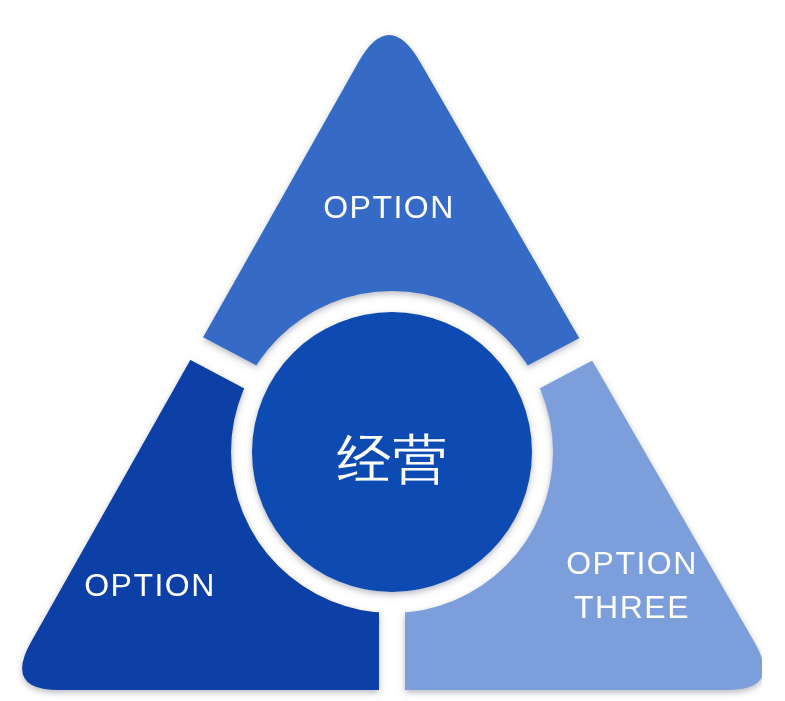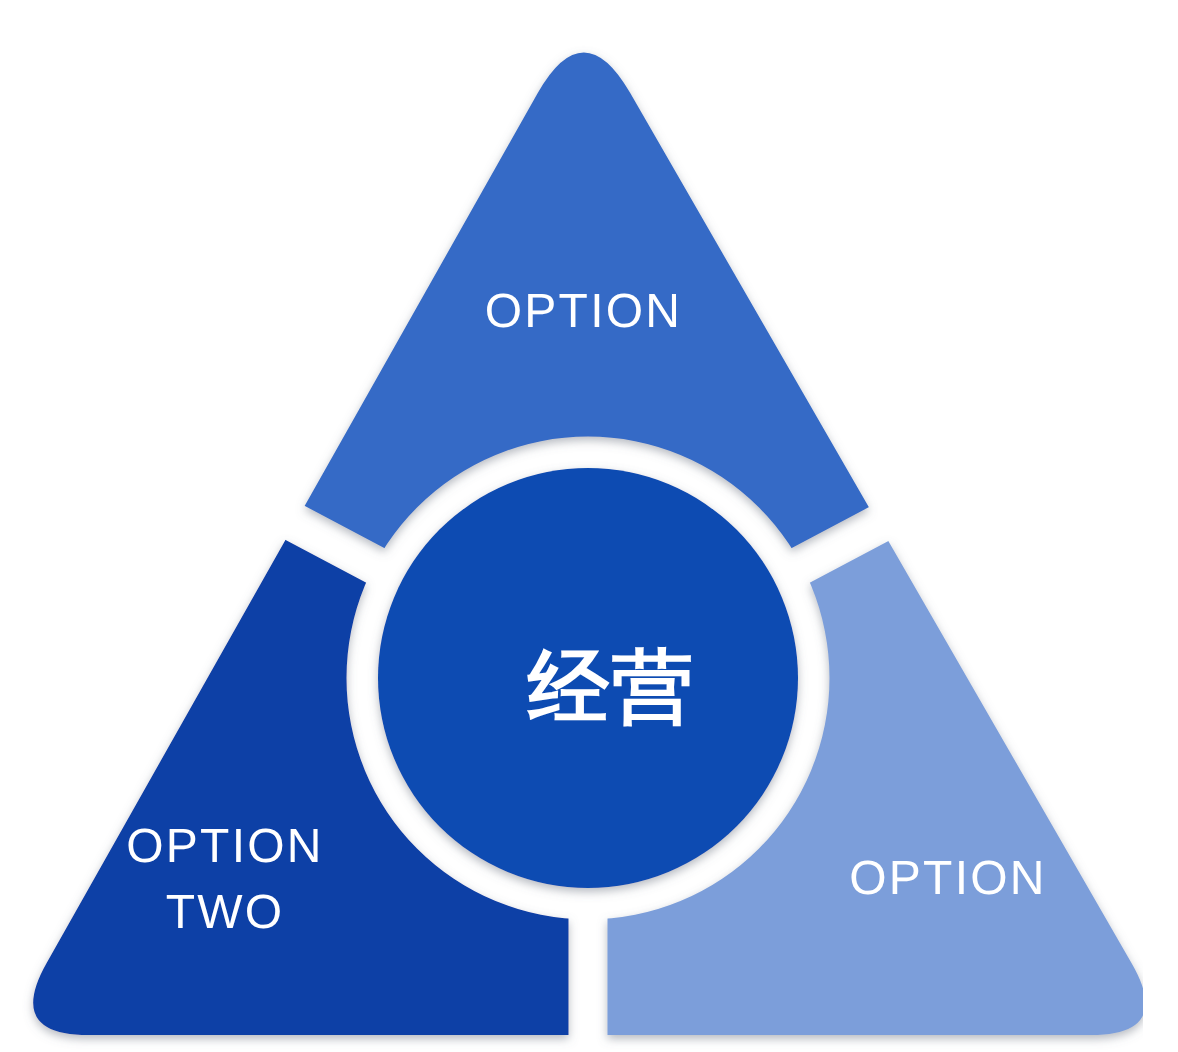--- a/index.html
+++ b/index.html
@@ -34,22 +34,21 @@
   .option-label {
     font-size: 32px;
     line-height: 1.36;
     letter-spacing: 1.5px;
     font-weight: 400;
   }
   .center-label {
     font-size: 54px;
     line-height: 1.24;
     letter-spacing: 2px;
-    font-weight: 700;
-    margin-left: 15px;
+    font-weight: 400;
   }
   .label-one   { left: 389px; top: 208px; }
   .label-two   { left: 150px; top: 586px; }
   .label-three { left: 632px; top: 586px; }
   .label-center{ left: 393px; top: 459px; }
 </style>
 </head>
 <body>
 
 <div class="stage">
@@ -91,24 +90,24 @@
       <circle cx="392" cy="452" r="140" fill="#0a4cb2"></circle>
     </g>
   </svg>
 
   <div class="label option-label label-one">
     <span class="line">OPTION</span>
   </div>
 
   <div class="label option-label label-two">
     <span class="line">OPTION</span>
-    <span class="line">TWO</span>
   </div>
 
   <div class="label option-label label-three">
     <span class="line">OPTION</span>
+    <span class="line">THREE</span>
   </div>
 
   <div class="label center-label label-center">
     <span class="line">经营</span>
   </div>
 
 </div>
 
 </body></html>

